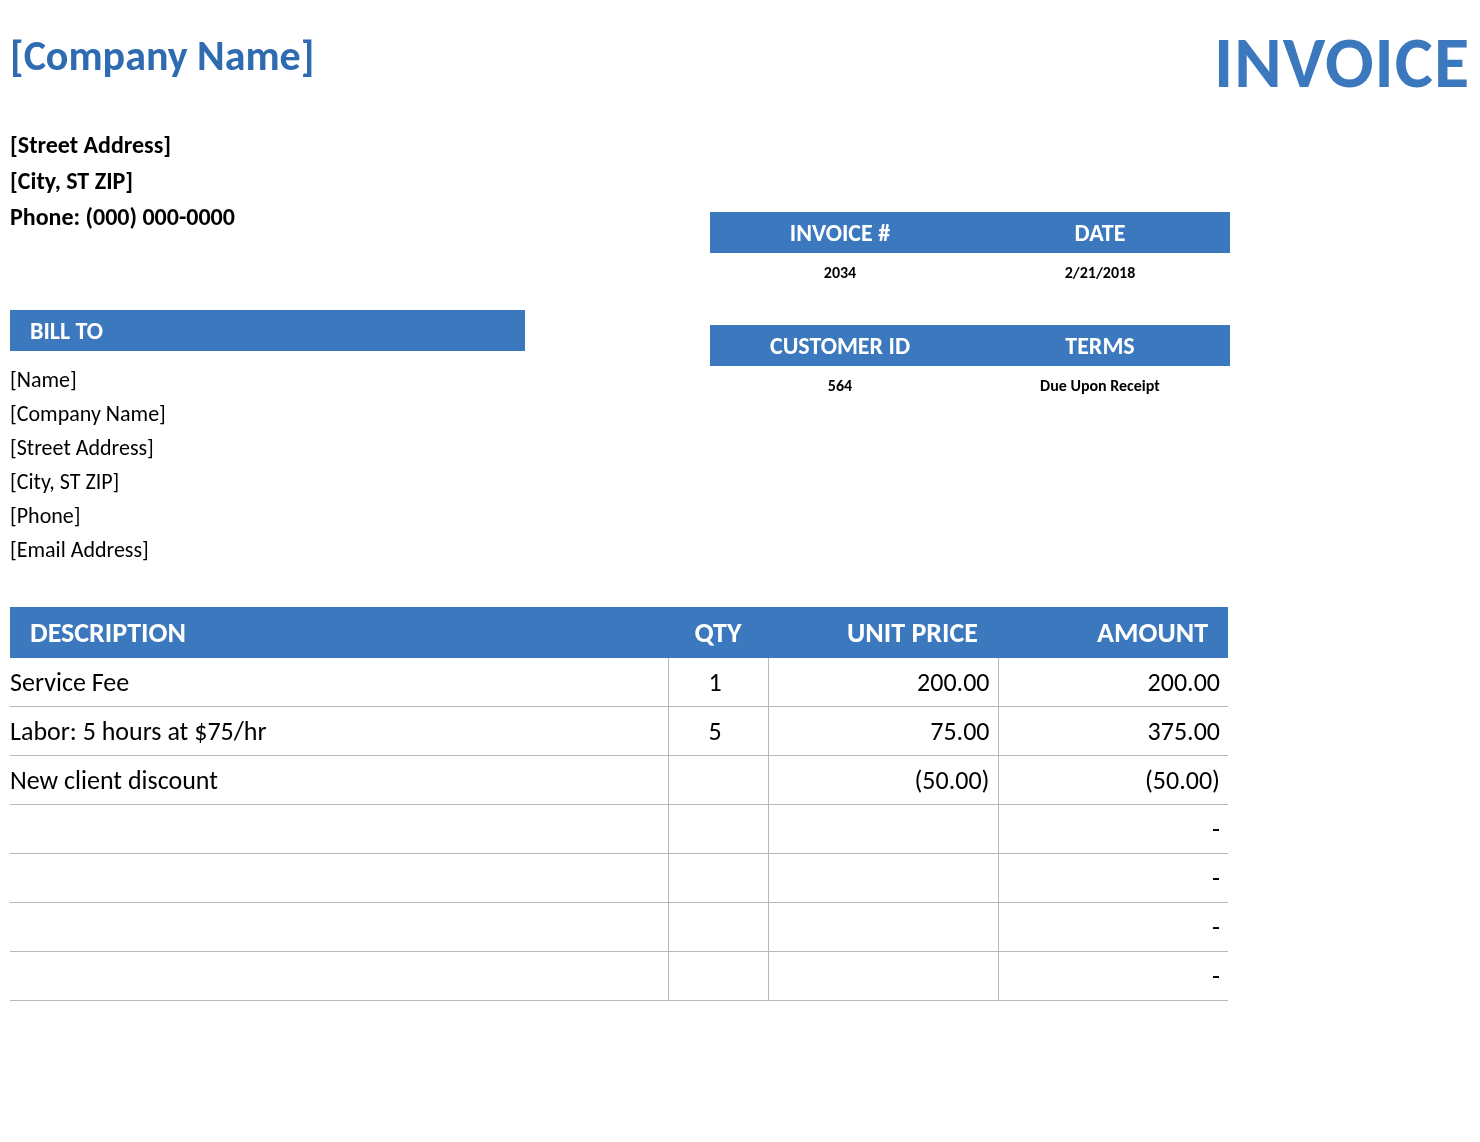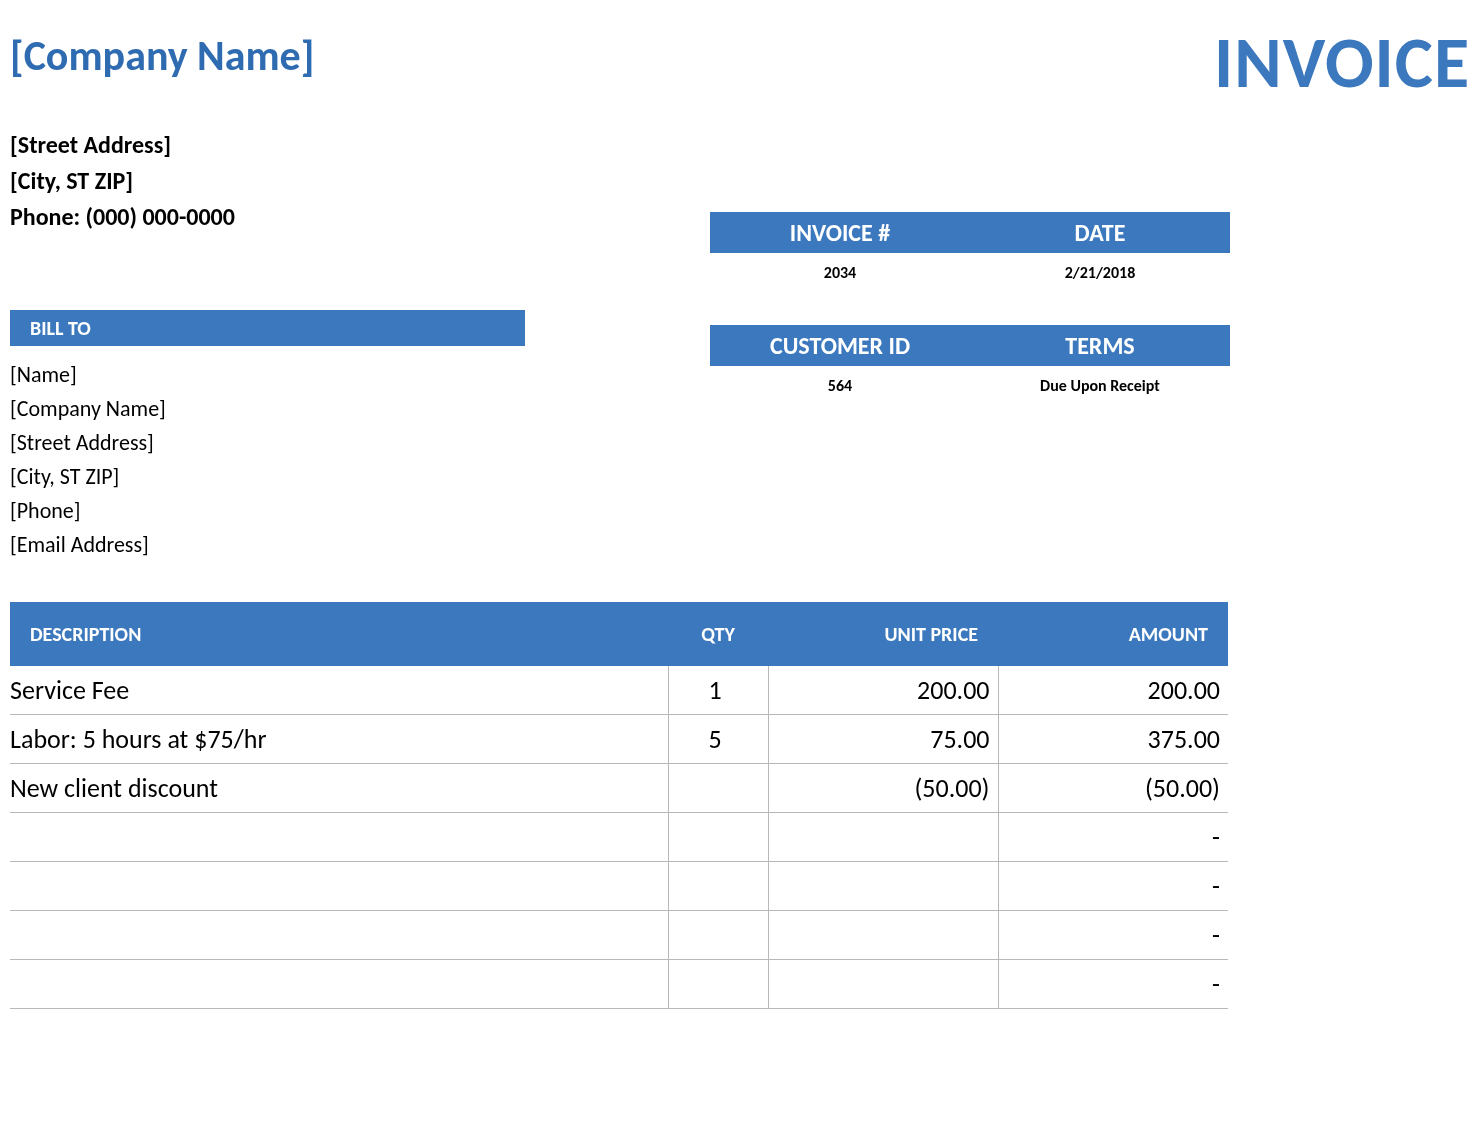--- a/index.html
+++ b/index.html
@@ -67,21 +67,21 @@
     .bill-to-section {
       display: flex;
       margin-top: 18px;
     }
     .bill-to-left {
       width: 700px;
     }
     .bill-to-header {
       background: #3b78bd;
       color: white;
-      font-size: 20px;
+      font-size: 24px;
       font-weight: bold;
       padding: 6px 20px;
       width: 515px;
     }
     .bill-to-content {
       font-size: 22px;
       line-height: 1.55;
       margin-top: 12px;
     }
     .bill-to-right {
@@ -89,23 +89,23 @@
       width: 520px;
     }
     .items-table {
       width: 1218px;
       border-collapse: collapse;
       margin-top: 40px;
     }
     .items-table thead th {
       background: #3b78bd;
       color: white;
-      font-size: 20px;
-      font-weight: bold;
-      padding: 20px 20px;
+      font-size: 28px;
+      font-weight: bold;
+      padding: 8px 20px;
       text-align: left;
     }
     .items-table thead th.qty-col {
       text-align: center;
       width: 100px;
     }
     .items-table thead th.price-col,
     .items-table thead th.amount-col {
       text-align: right;
       width: 230px;

